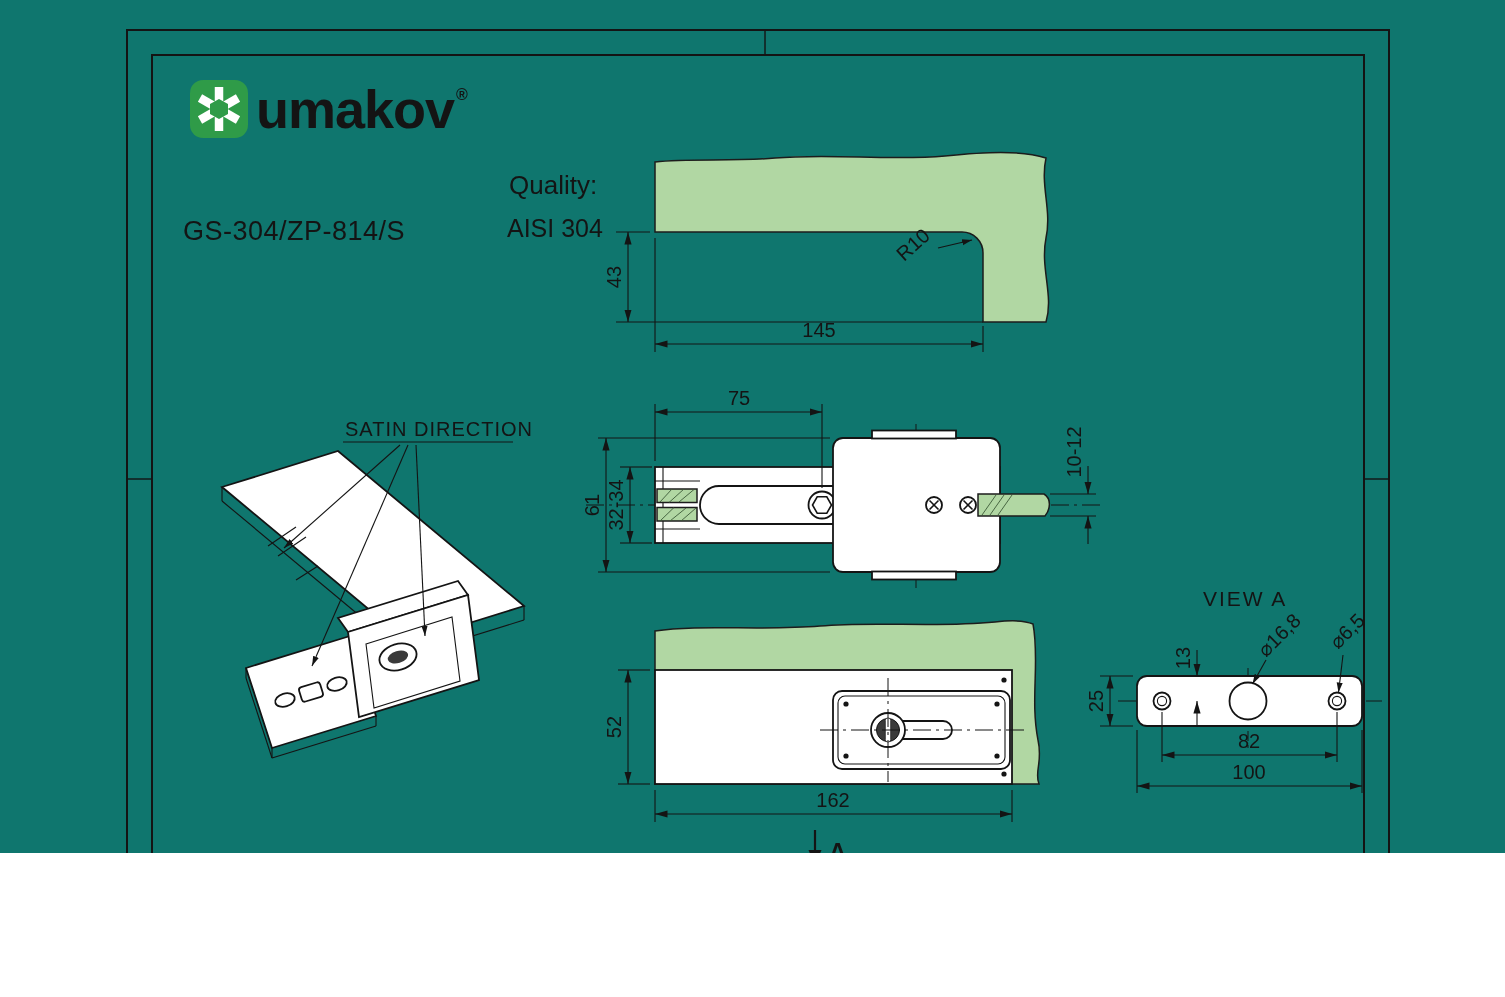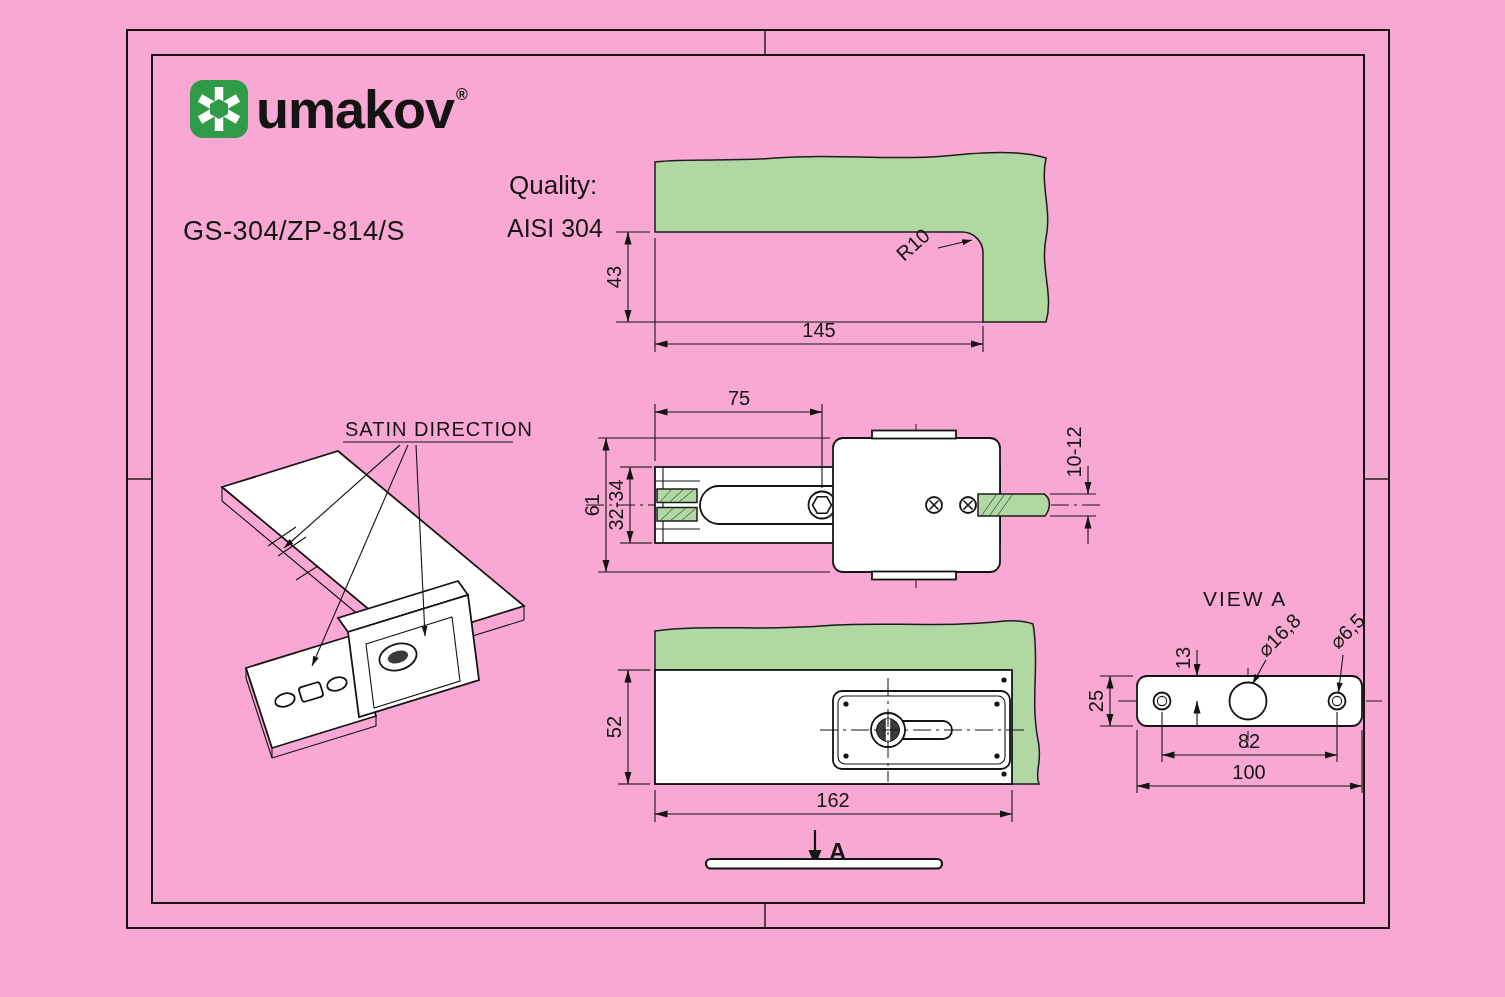--- a/index.html
+++ b/index.html
@@ -1,16 +1,16 @@
 <!DOCTYPE html>
 <html><head>
 <meta charset="utf-8">
 <style>
   html,body{margin:0;padding:0;background:#fff;}
-  .stage{position:relative;width:1505px;height:997px;background:#f9a8d4;overflow:hidden;
+  .stage{position:relative;width:1505px;height:853px;background:#0f766e;overflow:hidden;
          font-family:"Liberation Sans",sans-serif;}
   svg{position:absolute;left:0;top:0;font-family:"Liberation Sans",sans-serif;}
   
   .ol{fill:#ffffff;stroke:#141414;stroke-width:1.8;}
   .ln{stroke:#141414;stroke-width:1.6;fill:none;}
   .thin{stroke:#141414;stroke-width:1.1;fill:none;}
   .cl{stroke:#141414;stroke-width:1;fill:none;stroke-dasharray:18 5 3 5;}
   .cls{stroke:#141414;stroke-width:1;fill:none;stroke-dasharray:10 4 3 4;}
   .gl{stroke:#1c1c1c;stroke-width:1.5;}           
   .hatch{stroke:#3c5a38;stroke-width:0.9;fill:none;}

